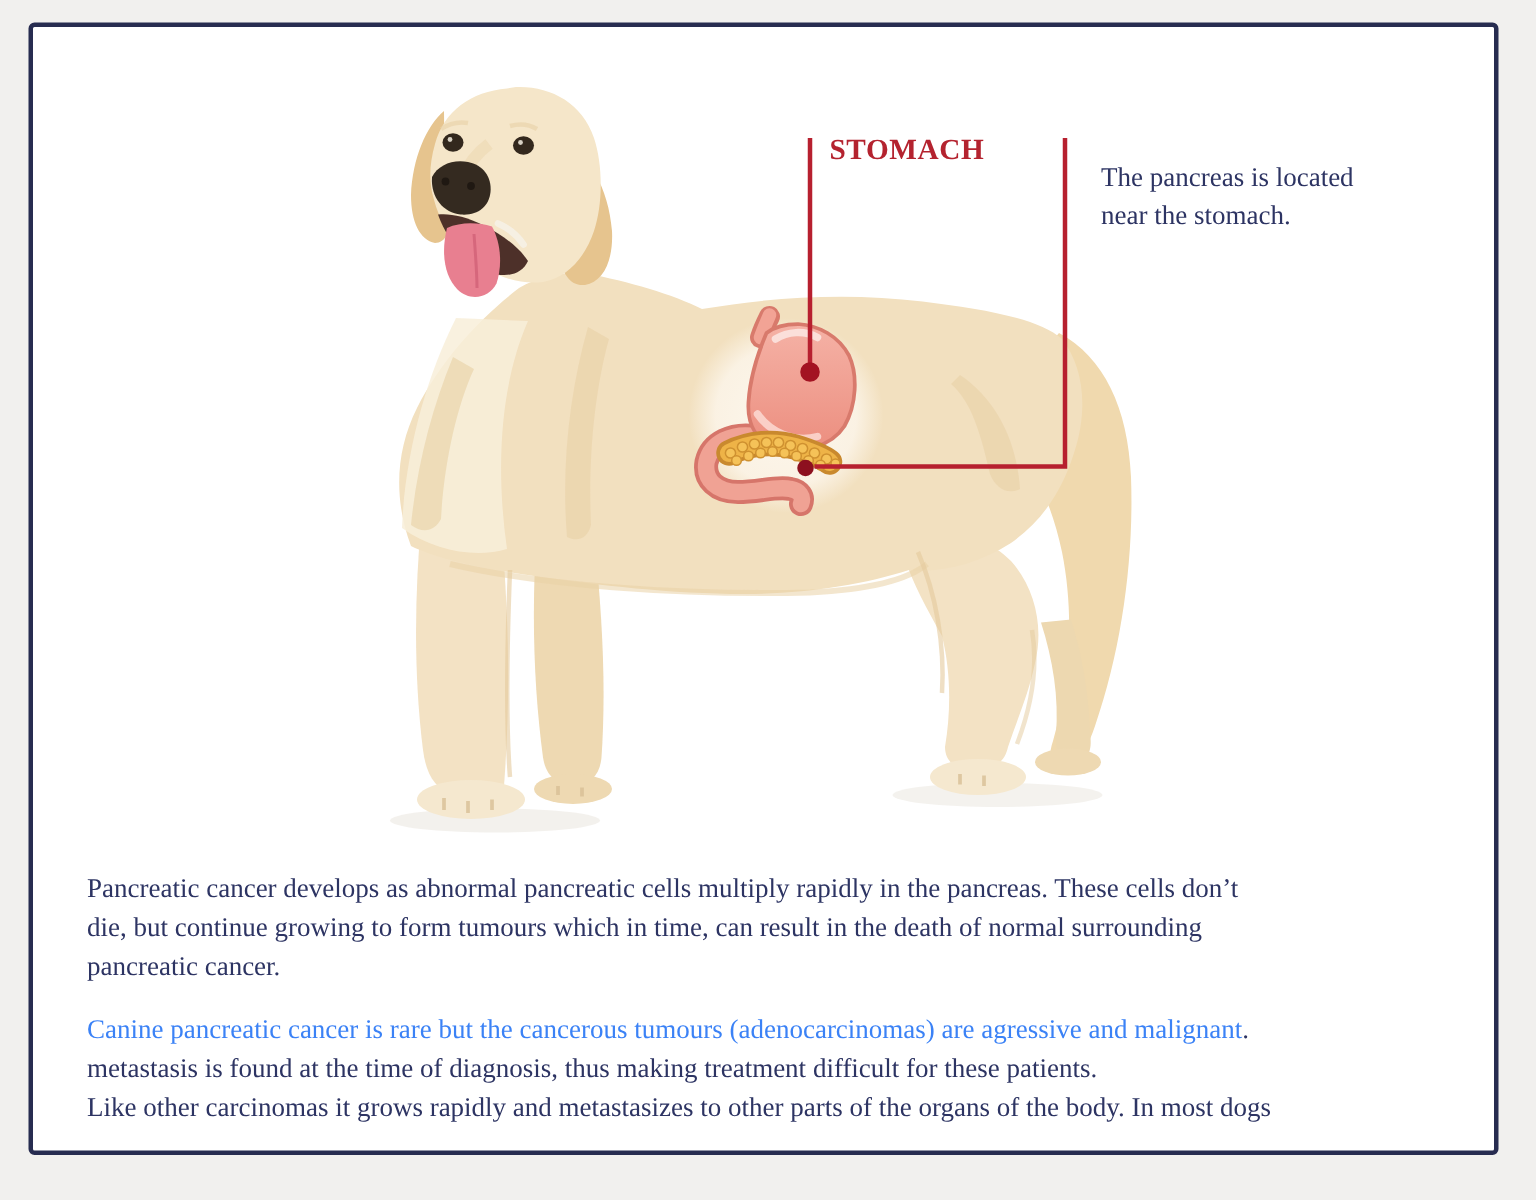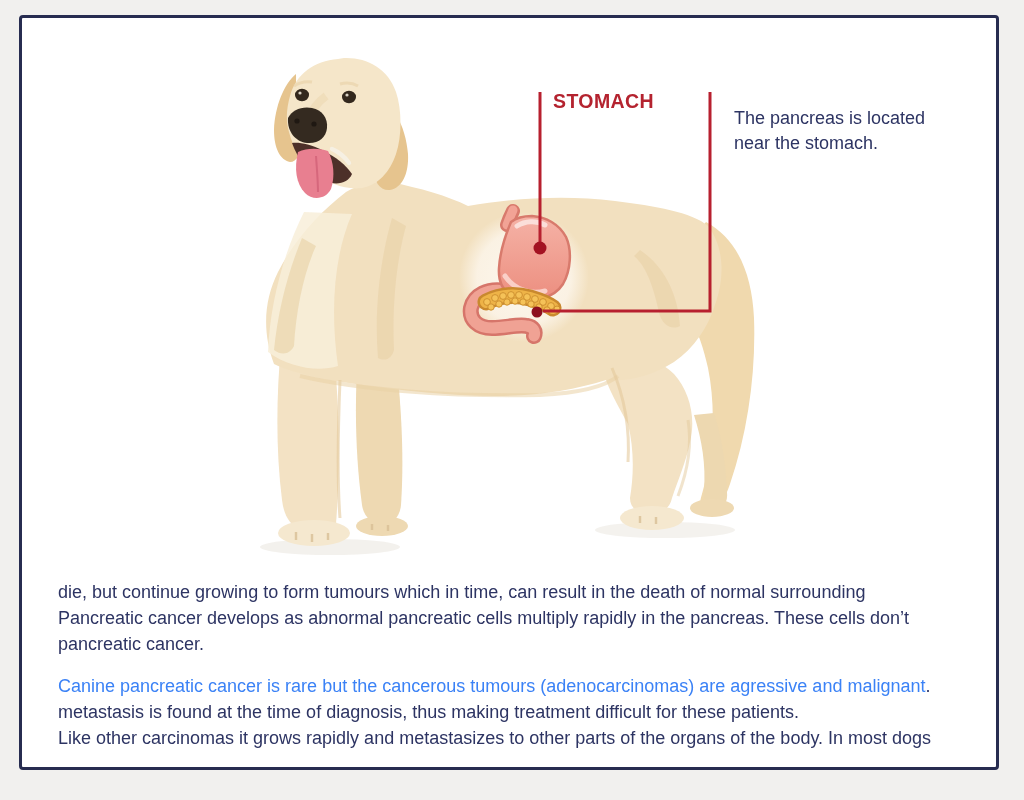--- a/index.html
+++ b/index.html
@@ -3,21 +3,21 @@
 <meta charset="utf-8">
 <style>
   * { box-sizing: border-box; }
   html, body {
     margin: 0; padding: 0;
     width: 1024px; height: 800px;
     background: #f1f0ee;
     font-family: "Liberation Sans", "DejaVu Sans", sans-serif;
     overflow: hidden;
   }
-  .page { position: relative; width: 1024px; height: 800px; }
+  .page { position: relative; width: 1024px; height: 800px; font-family: Liberation Serif, serif; }
   .frame {
     position: absolute; left: 19px; top: 15px;
     width: 980px; height: 755px;
     background: #ffffff;
     border: 3px solid #272c50;
     border-radius: 4px;
   }
   .scene {
     position: absolute; left: 0; top: 0;
     width: 980px; height: 755px;
@@ -220,22 +220,22 @@
 
     <div class="callout callout-pancreas">
       <div class="callout-desc">
         <span>The pancreas is located</span><br>
         <span>near the stomach.</span>
       </div>
     </div>
 
     <div class="body-text">
       <p class="para navy">
+        <span class="line">Pancreatic cancer develops as abnormal pancreatic cells multiply rapidly in the pancreas. These cells don’t</span>
         <span class="line">die, but continue growing to form tumours which in time, can result in the death of normal surrounding</span>
-        <span class="line">Pancreatic cancer develops as abnormal pancreatic cells multiply rapidly in the pancreas. These cells don’t</span>
         <span class="line">pancreatic cancer.</span>
       </p>
       <p class="para">
         <span class="line"><span class="red">Canine pancreatic cancer is rare but the cancerous tumours (adenocarcinomas) are agressive and malignant</span><span class="navy">.</span></span>
         <span class="line navy">metastasis is found at the time of diagnosis, thus making treatment difficult for these patients.</span>
         <span class="line navy">Like other carcinomas it grows rapidly and metastasizes to other parts of the organs of the body. In most dogs</span>
       </p>
     </div>
 
   </div>

